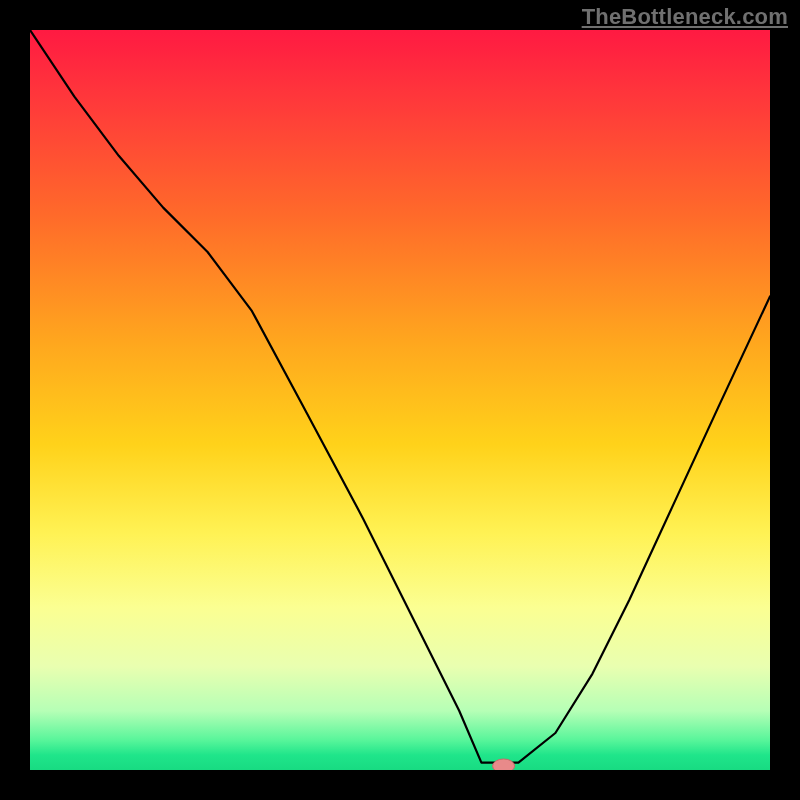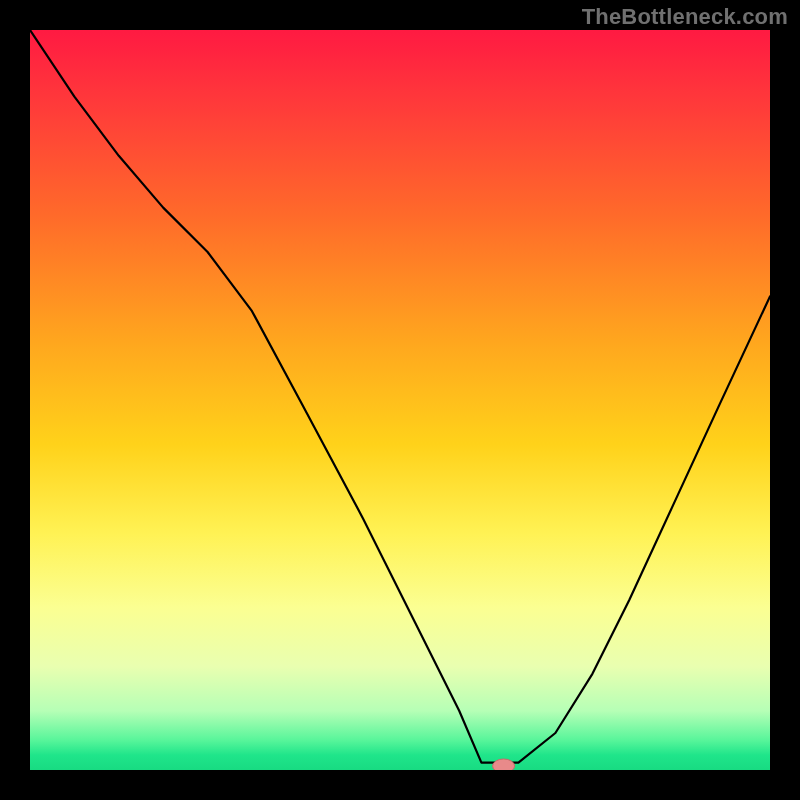--- a/index.html
+++ b/index.html
@@ -19,20 +19,21 @@
   }
   .watermark {
     position: absolute;
     top: 4px;
     right: 12px;
     color: #707070;
     font-size: 22px;
     font-weight: 600;
     letter-spacing: 0.2px;
     z-index: 5;
+    text-decoration: underline;
   }
   .plot {
     position: absolute;
     left: 30px;
     top: 30px;
     width: 740px;
     height: 740px;
     background: linear-gradient(to bottom,
       #ff1a42 0%,
       #ff3a3a 10%,

